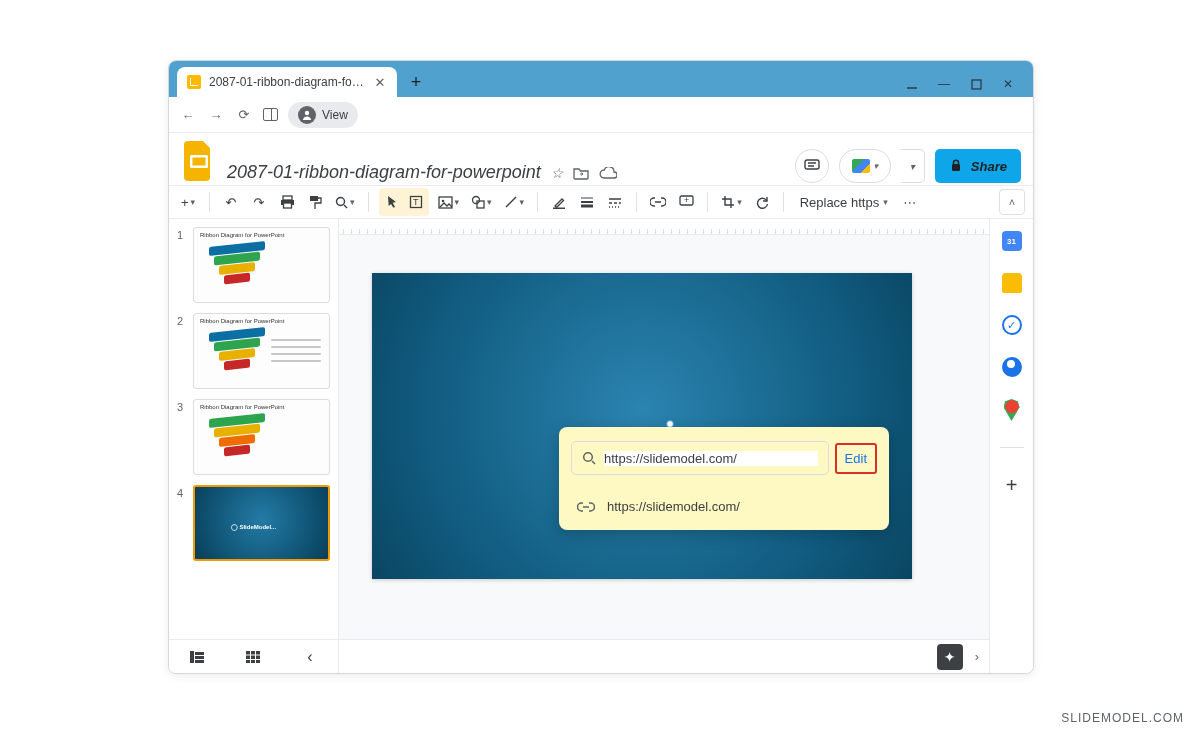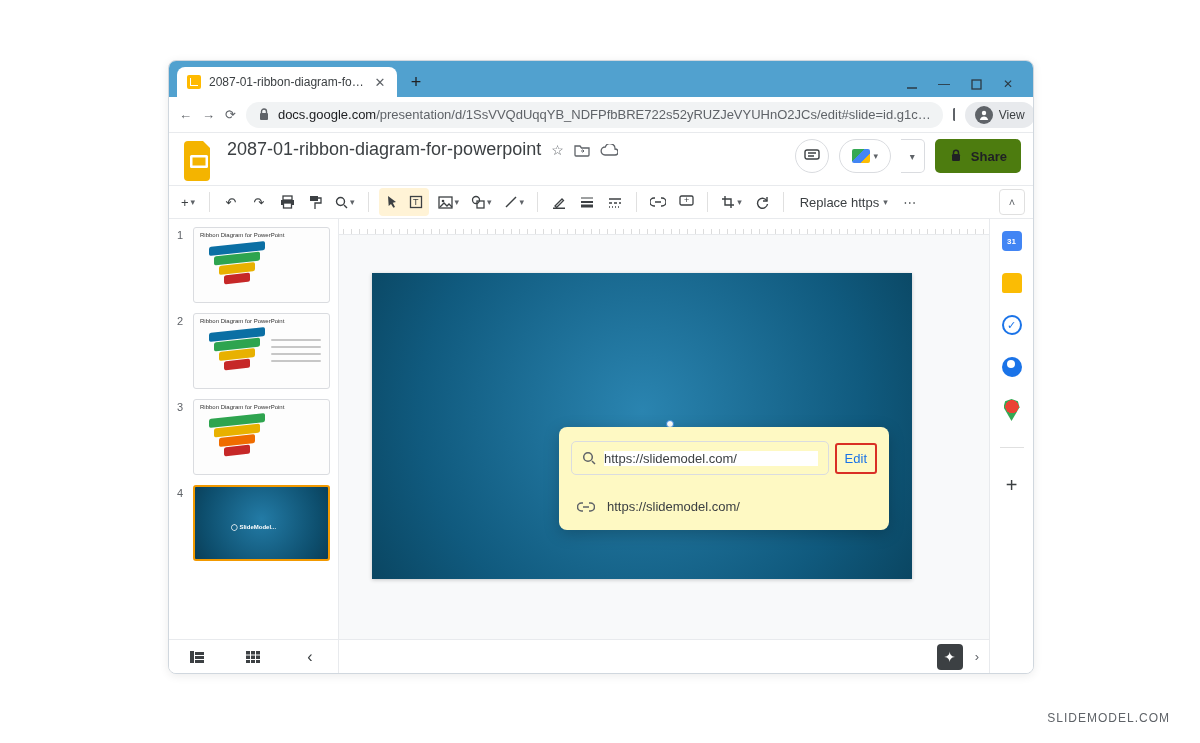--- a/index.html
+++ b/index.html
@@ -1,17 +1,17 @@
 <!DOCTYPE html>
 <html><head>
 <meta charset="utf-8">
 <style>
   * { box-sizing: border-box; margin: 0; padding: 0; font-family: Arial, "Helvetica Neue", Helvetica, sans-serif; }
   body { background: #fff; width: 1200px; height: 743px; position: relative; }
-  .watermark { position: absolute; right: 30px; bottom: 18px; font-size: 12px; letter-spacing: 1px; color: #5f6368; }
+  .watermark { position: absolute; right: 16px; bottom: 18px; font-size: 12px; letter-spacing: 1px; color: #5f6368; }
 
   .window {
     position: absolute; left: 168px; top: 60px; width: 866px; height: 614px;
     border: 1px solid #d0d7de; border-radius: 8px; overflow: hidden;
     box-shadow: 0 2px 10px rgba(0,0,0,.08);
     display: flex; flex-direction: column;
     background: #fff;
   }
 
   
@@ -30,36 +30,36 @@
   .nav-ico { width:18px; height:18px; display:flex; align-items:center; justify-content:center; }
   .urlbox { flex:1; background:#f1f3f4; border-radius:14px; height:26px; display:flex; align-items:center; padding:0 12px; gap:8px; color:#5f6368; }
   .urlbox .domain { color:#202124; }
   .url-text { white-space:nowrap; overflow:hidden; text-overflow:ellipsis; }
   .sq-outline { width:15px; height:13px; border:1.5px solid #5f6368; border-radius:2px; position:relative;}
   .sq-outline::after{content:'';position:absolute;left:50%;top:-1px;bottom:-1px;width:1.5px;background:#5f6368;}
   .guest-pill { background:#e8eaed; border-radius:14px; height:26px; display:flex; align-items:center; gap:6px; padding:0 10px; font-size:12px; color:#3c4043;}
   .avatar-ico { width:18px;height:18px;border-radius:50%;background:#5f6368; display:flex;align-items:center;justify-content:center; color:#fff; font-size:11px;}
 
   
-  .app-header { display:flex; align-items:flex-start; padding:6px 12px 2px 12px; gap:10px; }
+  .app-header { display:flex; align-items:flex-end; padding:6px 12px 2px 12px; gap:10px;font-style:italic; }
   .slides-logo { width:36px; height:44px; display:flex; align-items:center; justify-content:center;}
   .slides-logo svg { width:30px; height:40px; }
   .doc-meta { display:flex; flex-direction:column; gap:2px; }
   .doc-title-row { display:flex; align-items:center; gap:10px; }
   .doc-title { font-size:18px; color:#3c4043; }
   .meta-ico { color:#5f6368; font-size:14px; }
   .menus { display:flex; gap:14px; font-size:13px; color:#3c4043; margin-top:2px;}
   .menus span { cursor:default; }
   .header-right { margin-left:auto; display:flex; align-items:center; gap:10px;}
   .circ-btn { width:34px;height:34px; border:1px solid #dadce0; border-radius:50%; display:flex; align-items:center; justify-content:center; color:#3c4043; }
   .meet-btn { width:52px;height:34px;border:1px solid #dadce0;border-radius:18px;display:flex;align-items:center;justify-content:center; position:relative;}
   .meet-ico{width:18px;height:14px;background:linear-gradient(135deg,#34a853 0 40%,#4285f4 40% 70%,#fbbc04 70% 100%);border-radius:2px;}
   .slideshow-btn { height:34px;border:1px solid #dadce0;border-radius:5px 0 0 5px;display:flex;align-items:center;gap:8px;padding:0 12px; font-size:13px;color:#3c4043;}
   .slideshow-caret{height:34px;width:24px;border:1px solid #dadce0;border-left:none;border-radius:0 5px 5px 0;display:flex;align-items:center;justify-content:center;color:#5f6368;font-size:10px;}
-  .share-btn { height:34px; background:#4d7c0f; border-radius:5px; display:flex; align-items:center; gap:8px; padding:0 14px; font-size:13px; font-weight:600; color:#202124;}
+  .share-btn { height:34px; background:#0ea5e9; border-radius:5px; display:flex; align-items:center; gap:8px; padding:0 14px; font-size:13px; font-weight:600; color:#202124;}
 
   
   .toolbar { height:34px; border-top:1px solid #e8eaed; border-bottom:1px solid #e8eaed; display:flex; align-items:center; padding:0 8px; gap:6px; font-size:13px; color:#3c4043; position:relative;}
   .tbtn { min-width:22px; height:24px; display:flex; align-items:center; justify-content:center; color:#3c4043; border-radius:3px; padding: 0 3px;}
   .tbtn.caret::after { content:'▾'; font-size:9px; color:#5f6368; margin-left:2px;}
   .tsep { width:1px; height:20px; background:#e0e0e0; margin:0 4px;}
   .toolbar-group-selected { display:flex; gap:2px; background:#fff3d6; padding:2px; border-radius:4px; }
   .replace { font-size:13px; color:#3c4043; padding:0 6px; display:flex; align-items:center; gap:4px;}
   .replace::after{content:'▾'; font-size:9px;color:#5f6368;}
   .more-dots{letter-spacing:2px;}
@@ -155,31 +155,20 @@
           </svg>
       </span>
       <span class="win-btn">✕</span>
     </div>
   </div>
 
   <div class="addrbar">
     <span class="nav-ico">←</span>
     <span class="nav-ico">→</span>
     <span class="nav-ico">⟳</span>
-    <div class="urlbox">
-      <span>
-        <svg width="12" height="13">
-            <rect x="2" y="5" width="8" height="7" rx="1" fill="#5f6368"></rect>
-            <path d="M3.5 5 V3.5 a2.5 2.5 0 0 1 5 0 V5" fill="none" stroke="#5f6368" stroke-width="1.4"></path>
-          </svg>
-      </span>
-      <span class="url-text">
-        <span class="domain">docs.google.com</span><span>/presentation/d/1SsVVQdUqqYB_NDFPfbBRE722s52yRUZJeVYUHnO2JCs/edit#slide=id.g1c…</span>
-      </span>
-    </div>
     <span class="sq-outline"></span>
     <div class="guest-pill">
       <span class="avatar-ico">
         <svg width="12" height="12" viewBox="0 0 12 12">
             <circle cx="6" cy="4" r="2.2" fill="#fff"></circle>
             <path d="M1.8 11c.6-2.3 2.3-3.4 4.2-3.4s3.6 1.1 4.2 3.4z" fill="#fff"></path>
           </svg>
       </span>
       <span>View</span>
     </div>

